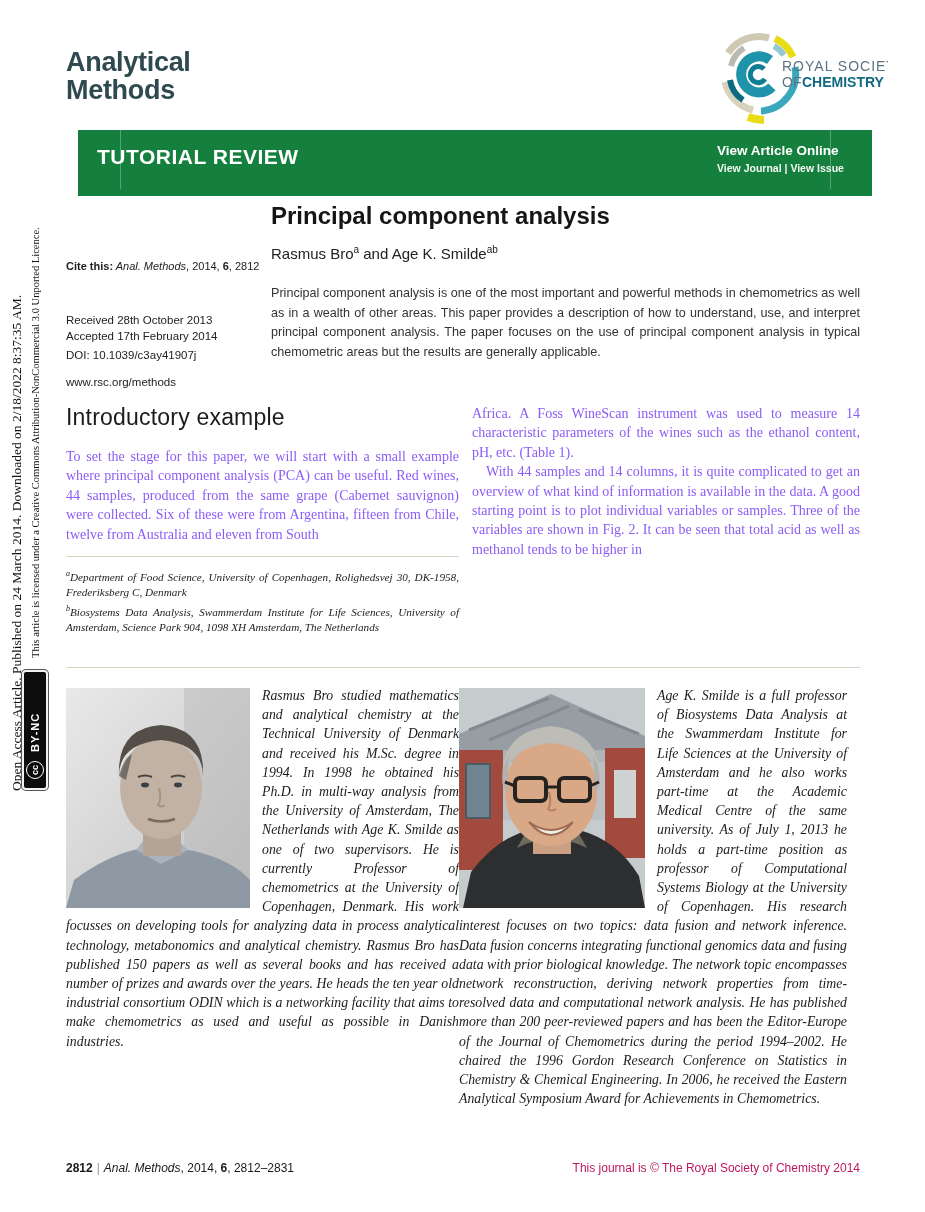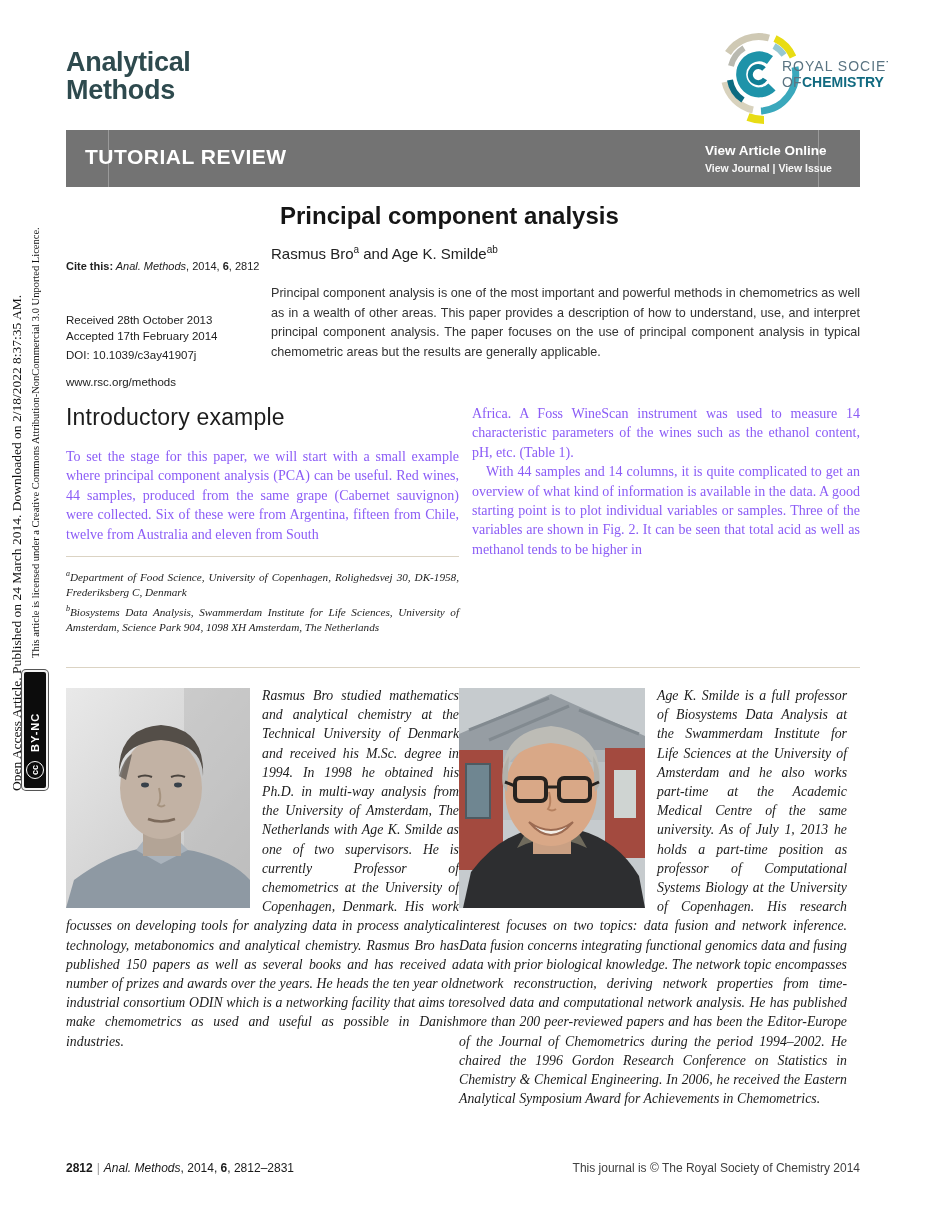--- a/index.html
+++ b/index.html
@@ -16,31 +16,31 @@
   .cc-circle{width:16px;height:16px;border:1.5px solid #fff;border-radius:50%;color:#fff;font-size:9px;
              font-weight:bold;display:flex;align-items:center;justify-content:center;line-height:1;}
   .cc-text{color:#fff;font-size:11px;font-weight:bold;letter-spacing:1px;}
 
   
   .journal-logo{position:absolute;left:66px;top:48px;font-weight:bold;font-size:27px;line-height:28px;
                 color:#2e4a4e;letter-spacing:-.3px;}
   .rsc-logo{position:absolute;left:718px;top:24px;}
 
   
-  .banner{position:absolute;left:66px;top:130px;width:794px;height:57px;background:#737373;}
+  .banner{position:absolute;left:78px;top:130px;width:794px;height:66px;background:#15803d;}
   .banner-vline{position:absolute;top:0;width:1px;height:59px;background:rgba(255,255,255,.28);}
   .banner-title{position:absolute;left:19px;top:15px;color:#fff;font-weight:bold;font-size:21px;letter-spacing:.5px;}
   .banner-links{position:absolute;left:639px;top:13px;color:#fff;}
   .view-article{font-size:13.5px;font-weight:bold;cursor:pointer;}
   .view-row{font-size:10.5px;font-weight:bold;margin-top:4px;opacity:.95;}
   .view-row span{cursor:pointer;}
 
   
   .title-block{position:absolute;left:66px;top:202px;width:794px;}
-  .article-title{position:absolute;left:214px;top:0;font-size:24px;font-weight:bold;color:#151515;margin:0;}
+  .article-title{position:absolute;left:205px;top:0;font-size:24px;font-weight:bold;color:#151515;margin:0;}
   .authors{position:absolute;left:205px;top:42px;font-size:15px;color:#222;}
   .authors sup{font-size:10px;}
   .abstract{position:absolute;left:205px;top:82px;width:589px;font-size:12.6px;line-height:19.5px;
             color:#333;text-align:justify;}
   .meta{position:absolute;left:0;top:0;width:200px;color:#222;}
   .cite{position:absolute;top:58px;font-size:11px;white-space:nowrap;}
   .dates{position:absolute;top:110px;font-size:11.5px;line-height:16px;}
   .doi{position:absolute;top:147px;font-size:11.5px;}
   .journal-url{position:absolute;top:174px;font-size:11.5px;cursor:pointer;}
 
@@ -65,21 +65,21 @@
   .bio-col.right{width:388px;}
   .portrait{float:left;margin:2px 12px 6px 0;display:block;}
   .bio-text{font-family:"Liberation Serif",serif;font-style:italic;font-size:13.8px;line-height:19.2px;
             text-align:justify;color:#1b1b1b;margin:0;}
 
   
   .footer{position:absolute;left:66px;top:1161px;width:794px;display:flex;justify-content:space-between;
           font-size:12px;align-items:baseline;}
   .footer-left{color:#1a1a1a;}
   .footer-left .sep{color:#999;padding:0 4px;}
-  .footer-right{color:#404040;}
+  .footer-right{color:#be185d;}
 </style>
 </head>
 <body>
 
 <div class="side-line side-line1">Open Access Article. Published on 24 March 2014. Downloaded on 2/18/2022 8:37:35 AM.</div>
 <div class="side-line side-line2">This article is licensed under a Creative Commons Attribution-NonCommercial 3.0 Unported Licence.</div>
 <div class="cc-badge">
   <span class="cc-circle">cc</span>
   <span class="cc-text">BY-NC</span>
 </div>

